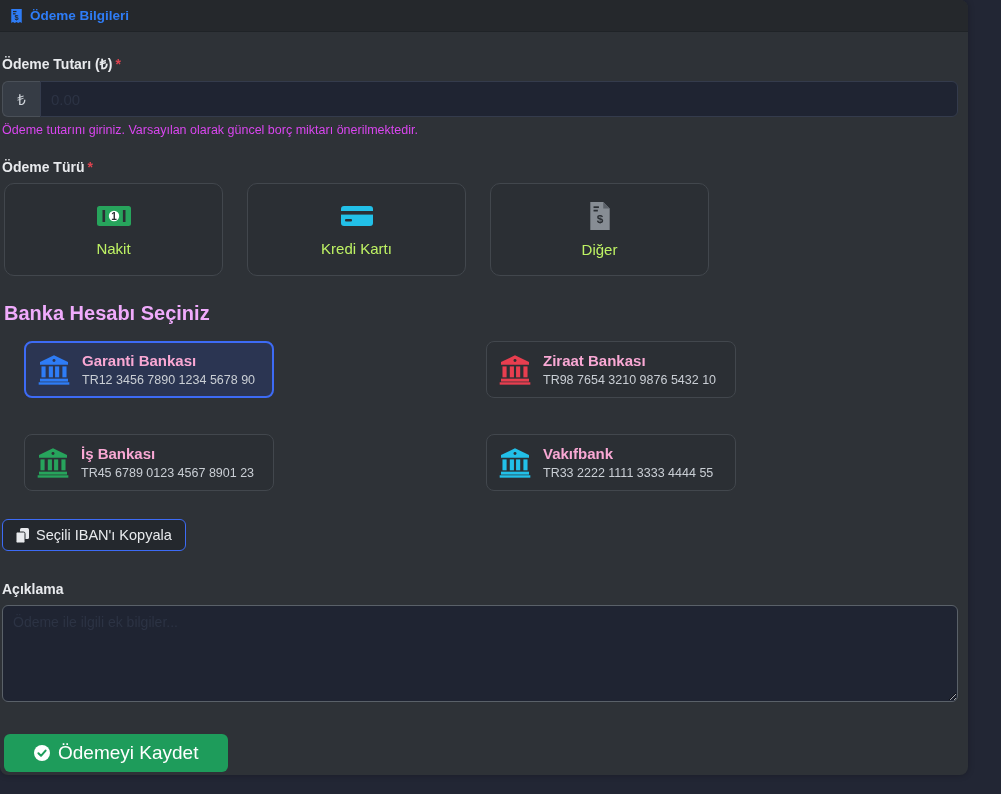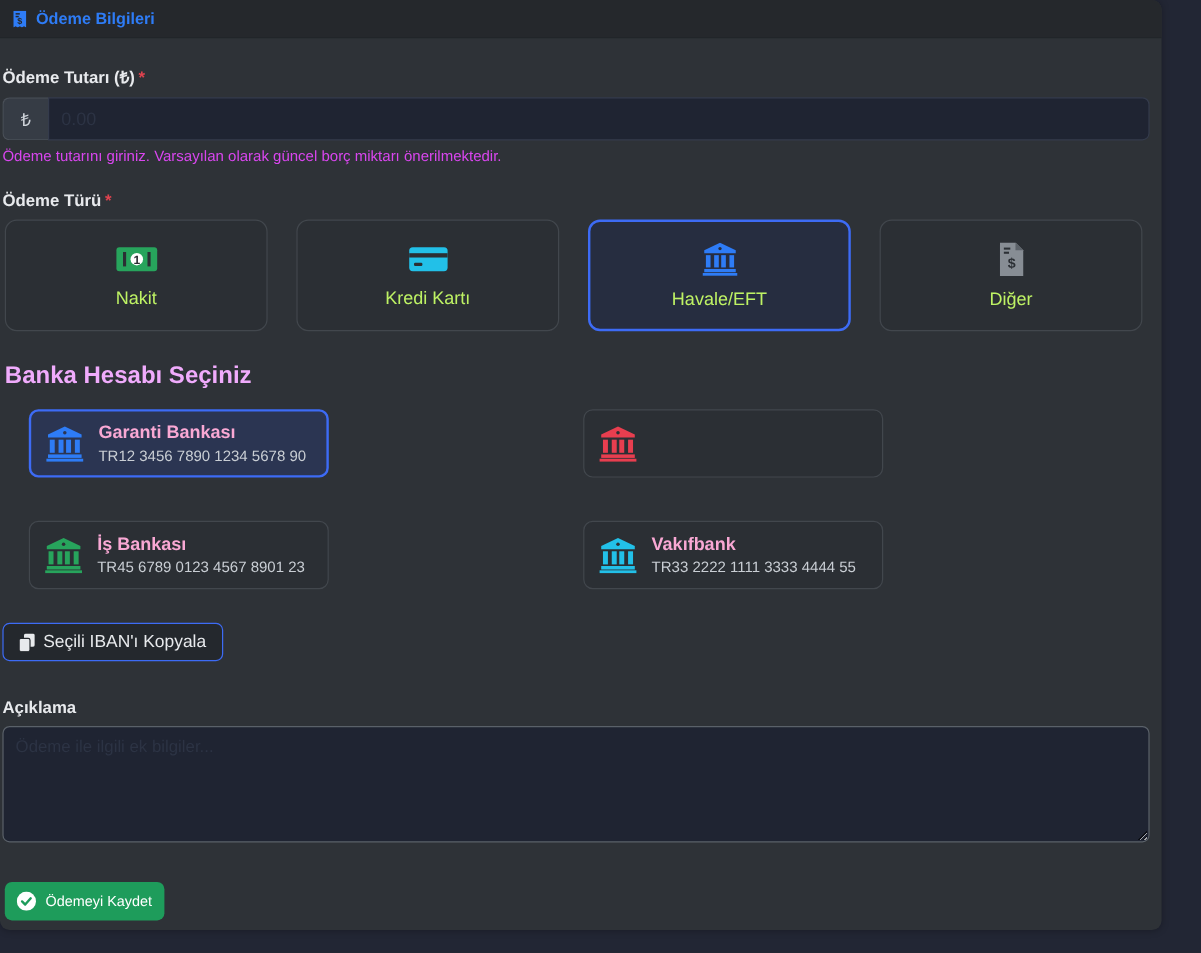--- a/index.html
+++ b/index.html
@@ -98,21 +98,21 @@
     color: #fff; font-size: 14px; padding: 8px 10px;
     resize: vertical; outline: none;
     font-family: "Liberation Sans", sans-serif;
   }
   .desc-textarea::placeholder { color: #2c3344; }
 
   .save-btn {
     margin: 28px 0 0 2px;
     display: inline-flex; align-items: center; gap: 8px;
     background: #1e9c5b; border: none; border-radius: 6px;
-    color: #fff; font-size: 12px; padding: 8px 10px; cursor: pointer;
+    color: #fff; font-size: 19px; padding: 8px 30px; cursor: pointer;
     font-family: "Liberation Sans", sans-serif;
   }
   svg { display: block; }
 </style>
 </head>
 <body>
 
 <div class="card">
 
   <div class="card-header">
@@ -159,35 +159,20 @@
         <span class="ic-cyan">
           <svg width="34" height="26" viewBox="0 0 34 26" fill="currentColor">
             <rect x="1" y="3" width="32" height="20" rx="3"></rect>
             <rect x="1" y="8" width="32" height="3.6" fill="#2b2f34"></rect>
             <rect x="5" y="16" width="7" height="2.6" rx="1" fill="#2b2f34"></rect>
           </svg>
         </span>
         <span class="ptype-label">Kredi Kartı</span>
       </div>
 
-      <div class="ptype-card selected">
-        <span class="ic-blue">
-          <svg width="30" height="28" viewBox="0 0 24 22" fill="currentColor">
-            <path d="M12 0 1.5 5v2h21V5L12 0z"></path>
-            <circle cx="12" cy="3.9" r="1.1" fill="#262d40"></circle>
-            <rect x="2.6" y="8.3" width="3.1" height="8.2"></rect>
-            <rect x="8.1" y="8.3" width="3.1" height="8.2"></rect>
-            <rect x="12.8" y="8.3" width="3.1" height="8.2"></rect>
-            <rect x="18.3" y="8.3" width="3.1" height="8.2"></rect>
-            <rect x="1.5" y="17.5" width="21" height="2.2"></rect>
-            <rect x="0.5" y="20.2" width="23" height="1.8"></rect>
-          </svg>
-        </span>
-        <span class="ptype-label">Havale/EFT</span>
-      </div>
 
       <div class="ptype-card">
         <span class="ic-gray">
           <svg width="22" height="28" viewBox="0 0 20 26" fill="currentColor">
             <path d="M1 0h12l6 6v20H1V0z"></path>
             <path d="M13 0l6 6h-6V0z" fill="#5c6269"></path>
             <rect x="4" y="4" width="5" height="1.6" fill="#2b2f34"></rect>
             <rect x="4" y="7.2" width="4" height="1.6" fill="#2b2f34"></rect>
             <text x="10" y="19.5" font-size="11" font-weight="bold" text-anchor="middle" fill="#2b2f34">$</text>
           </svg>
@@ -229,20 +214,24 @@
               <path d="M12 0 1.5 5v2h21V5L12 0z"></path>
               <circle cx="12" cy="3.9" r="1.1" fill="#2b2f34"></circle>
               <rect x="2.6" y="8.3" width="3.1" height="8.2"></rect>
               <rect x="8.1" y="8.3" width="3.1" height="8.2"></rect>
               <rect x="12.8" y="8.3" width="3.1" height="8.2"></rect>
               <rect x="18.3" y="8.3" width="3.1" height="8.2"></rect>
               <rect x="1.5" y="17.5" width="21" height="2.2"></rect>
               <rect x="0.5" y="20.2" width="23" height="1.8"></rect>
             </svg>
           </span>
+          <span class="bank-texts">
+            <span class="bank-name">Ziraat Bankası</span>
+            <span class="bank-iban">TR98 7654 3210 9876 5432 10</span>
+          </span>
         </div>
       </div>
 
       <div class="bank-cell">
         <div class="bank-card">
           <span class="ic-green">
             <svg width="32" height="30" viewBox="0 0 24 22" fill="currentColor">
               <path d="M12 0 1.5 5v2h21V5L12 0z"></path>
               <circle cx="12" cy="3.9" r="1.1" fill="#2b2f34"></circle>
               <rect x="2.6" y="8.3" width="3.1" height="8.2"></rect>

